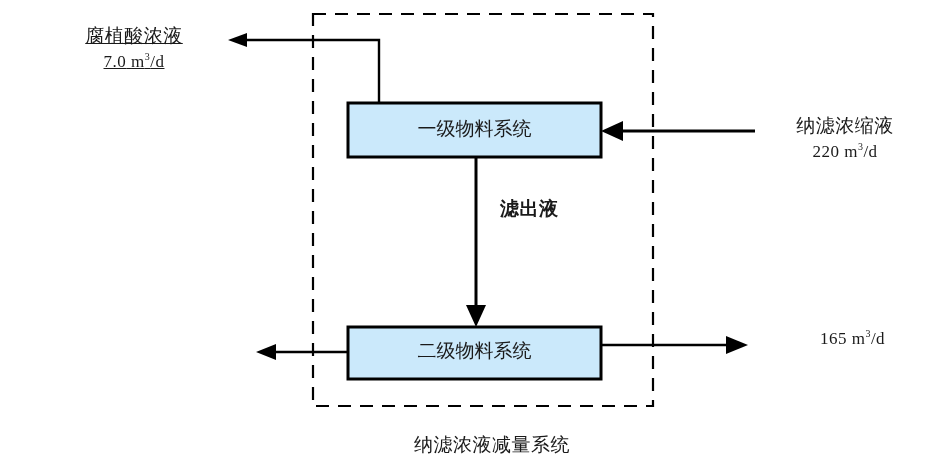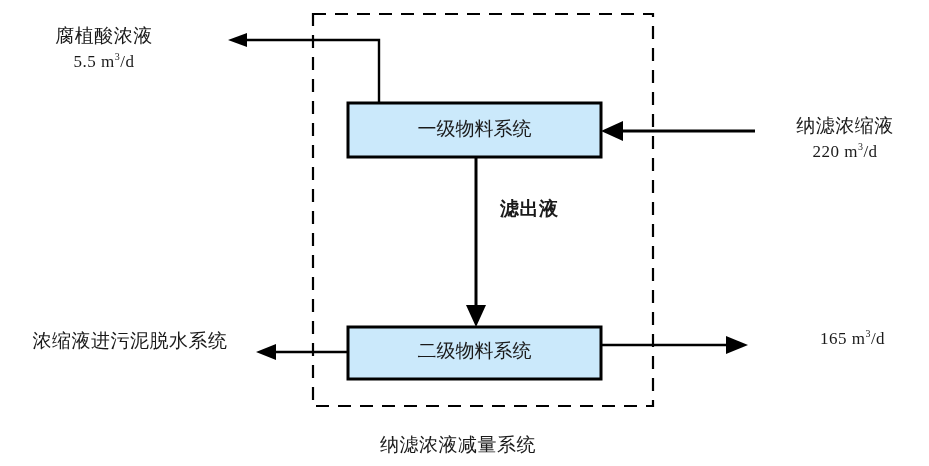--- a/index.html
+++ b/index.html
@@ -82,24 +82,24 @@
     font-size: 19px;
     letter-spacing: 0.5px;
     white-space: nowrap;
     font-weight: bold;
   }
   .caption-label {
     position: absolute;
     font-size: 19px;
     letter-spacing: 0.5px;
     white-space: nowrap;
-    text-align: left;
+    text-align: right;
   }
   
-  #label-humic        { left: 4px;  top: 22px;  width: 200px; }
+  #label-humic        { left: 34px;  top: 22px;  width: 200px; text-decoration: underline; }
   #label-nf-feed      { left: 770px; top: 112px; width: 150px; text-align: center; }
   #label-sludge       { left: 4px;   top: 327px; width: 252px; }
   #label-ro           { left: 780px; top: 327px; width: 145px; }
   #label-filtrate     { left: 500px; top: 196px; }
   #label-system       { left: 380px; top: 432px; width: 190px; }
 </style>
 </head>
 <body>
 
 <div id="diagram-root">
@@ -136,30 +136,29 @@
     </g>
 
     <g>
       <path class="thin-line" d="M 601 345 L 730 345"></path>
       <polygon class="arrow-head" points="748,345 726,336 726,354"></polygon>
     </g>
   </svg>
 
   <div class="io-label" id="label-humic">
     <div class="io-title">腐植酸浓液</div>
-    <div class="io-value"><span>5.5</span>&nbsp;<span>m</span><sup>3</sup><span>/d</span></div>
+    <div class="io-value"><span>7.0</span>&nbsp;<span>m</span><sup>3</sup><span>/d</span></div>
   </div>
 
   <div class="io-label" id="label-nf-feed">
     <div class="io-title">纳滤浓缩液</div>
     <div class="io-value"><span>220</span>&nbsp;<span>m</span><sup>3</sup><span>/d</span></div>
   </div>
 
   <div class="io-label" id="label-sludge">
-    <div class="io-title">浓缩液进污泥脱水系统</div>
   </div>
 
   <div class="io-label" id="label-ro">
     <div class="io-value"><span>165</span>&nbsp;<span>m</span><sup>3</sup><span>/d</span></div>
   </div>
 
   <div class="mid-label" id="label-filtrate">滤出液</div>
 
   <div class="caption-label" id="label-system">纳滤浓液减量系统</div>
 

